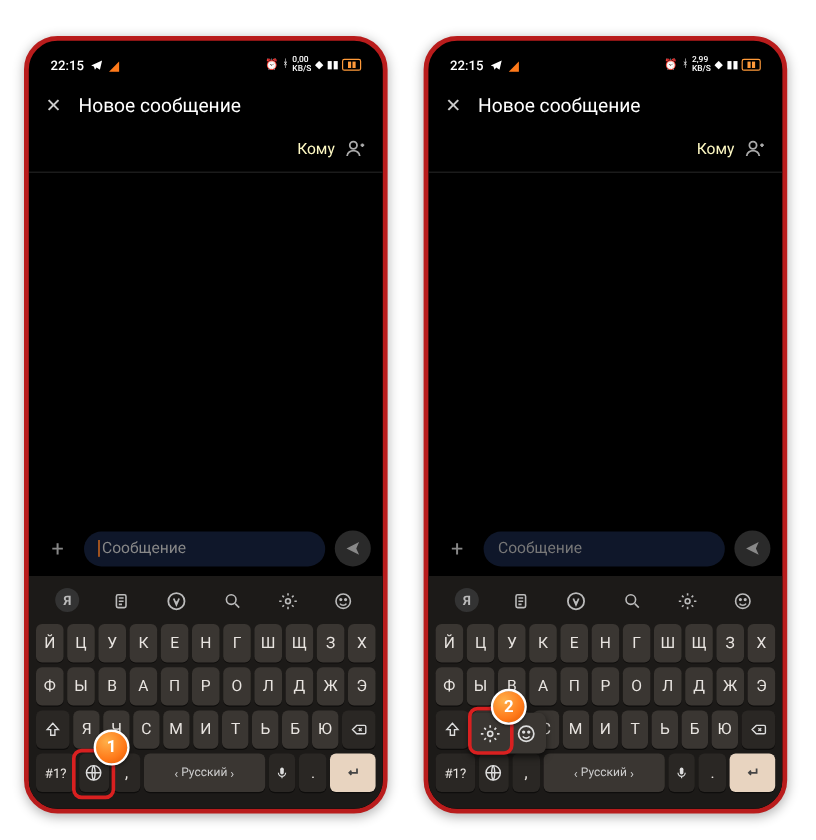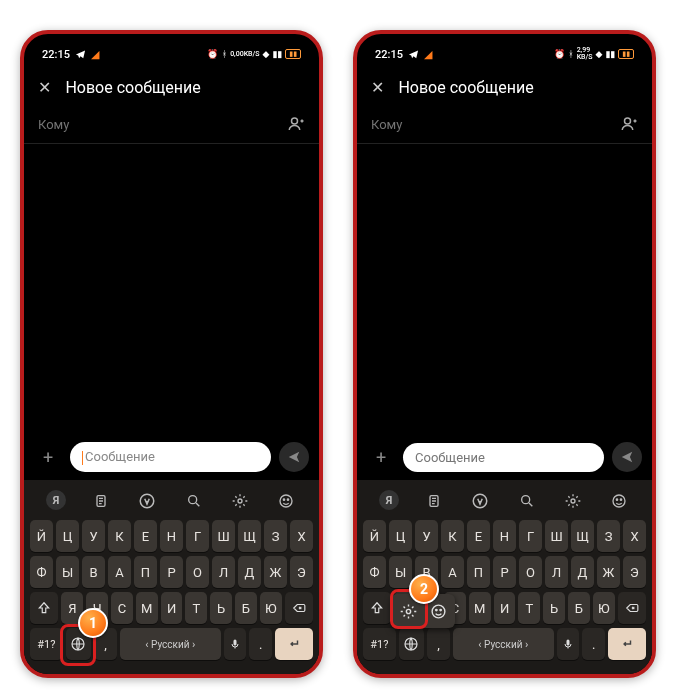--- a/index.html
+++ b/index.html
@@ -44,41 +44,42 @@
     padding: 10px 14px;
     gap: 14px;
     color: #fff;
   }
   .close-x { font-size: 16px; color:#ccc; }
   .to-row {
     display: flex;
     align-items: center;
     padding: 8px 14px 10px;
     gap: 8px;
-    color: #737373;
+    color: #fef9c3;
     font-size: 13px;
     border-bottom: 1px solid #222;
+    text-align: right;
   }
   .to-label { flex:1; }
   .add-person { color:#aaa; font-size:14px; }
   .content-area { flex: 1; }
   .input-row {
     display: flex;
     align-items: center;
     padding: 8px 10px;
     gap: 8px;
   }
   .plus-btn {
     width: 28px; height: 28px;
     display:flex;align-items:center;justify-content:center;
     color:#888; font-size:18px;
   }
   .msg-input {
     flex:1;
-    background:#ffffff;
+    background:#0f172a;
     border-radius: 18px;
     padding: 7px 12px;
     font-size: 13px;
     color:#888;
     position: relative;
   }
   .cursor { border-left: 1.5px solid #ff7a1a; display:inline-block; height:14px; vertical-align:middle; margin-right:2px;}
   .send-btn {
     width:30px;height:30px;border-radius:50%;
     background:#2a2a2a;display:flex;align-items:center;justify-content:center;
@@ -150,21 +151,21 @@
     <div class="status-left">
       <span>22:15</span>
       <svg width="11" height="11" viewBox="0 0 24 24" fill="#fff">
           <path d="M2 12l5 2 2 6 3-4 6 4L22 3z"></path>
         </svg>
       <span style="color:#ff7a1a;">◢</span>
     </div>
     <div class="status-right">
       <span>⏰</span>
       <span>ᚼ</span>
-      <span style="display:flex;flex-direction:row;line-height:7px;font-size:7px;">
+      <span style="display:flex;flex-direction:column;line-height:7px;font-size:7px;">
         <span>0,00</span>
         <span>KB/S</span>
       </span>
       <span>◆</span>
       <span>▮▮</span>
       <span style="border:1px solid #ff9a3a;border-radius:2px;padding:0 3px;font-size:7px;color:#ff9a3a;">▮▮</span>
     </div>
   </div>
 
   <div class="header">

